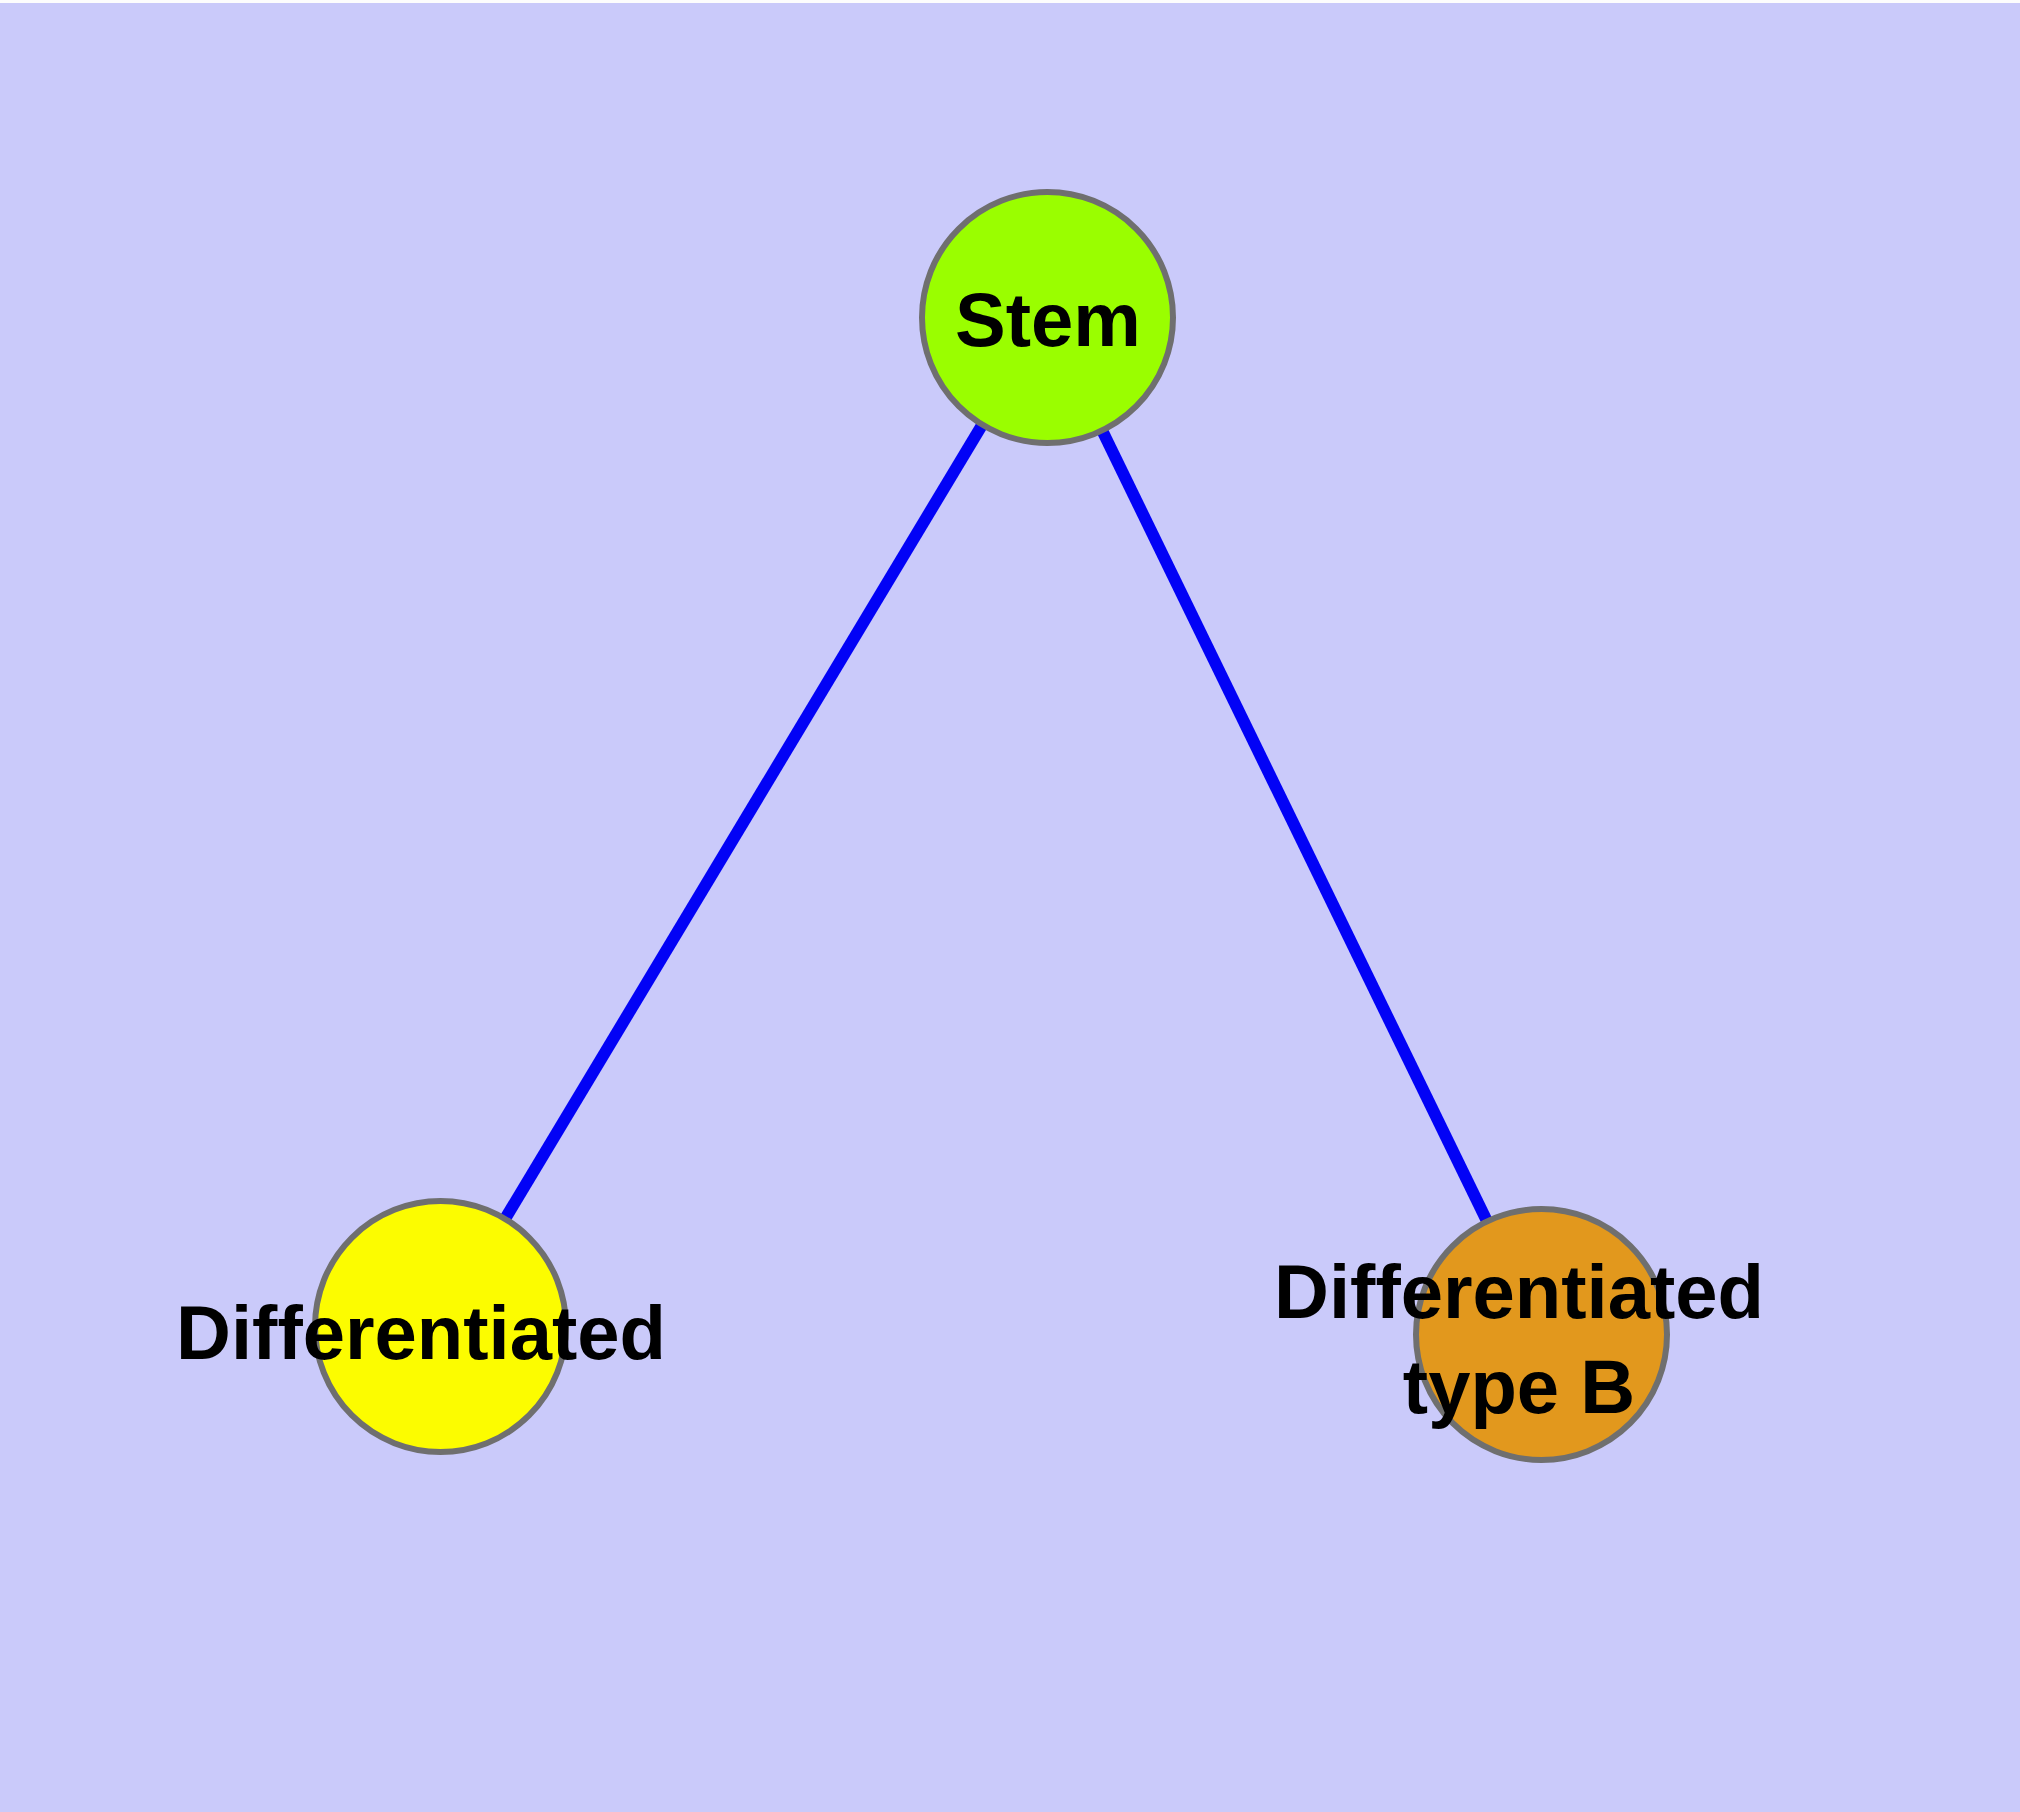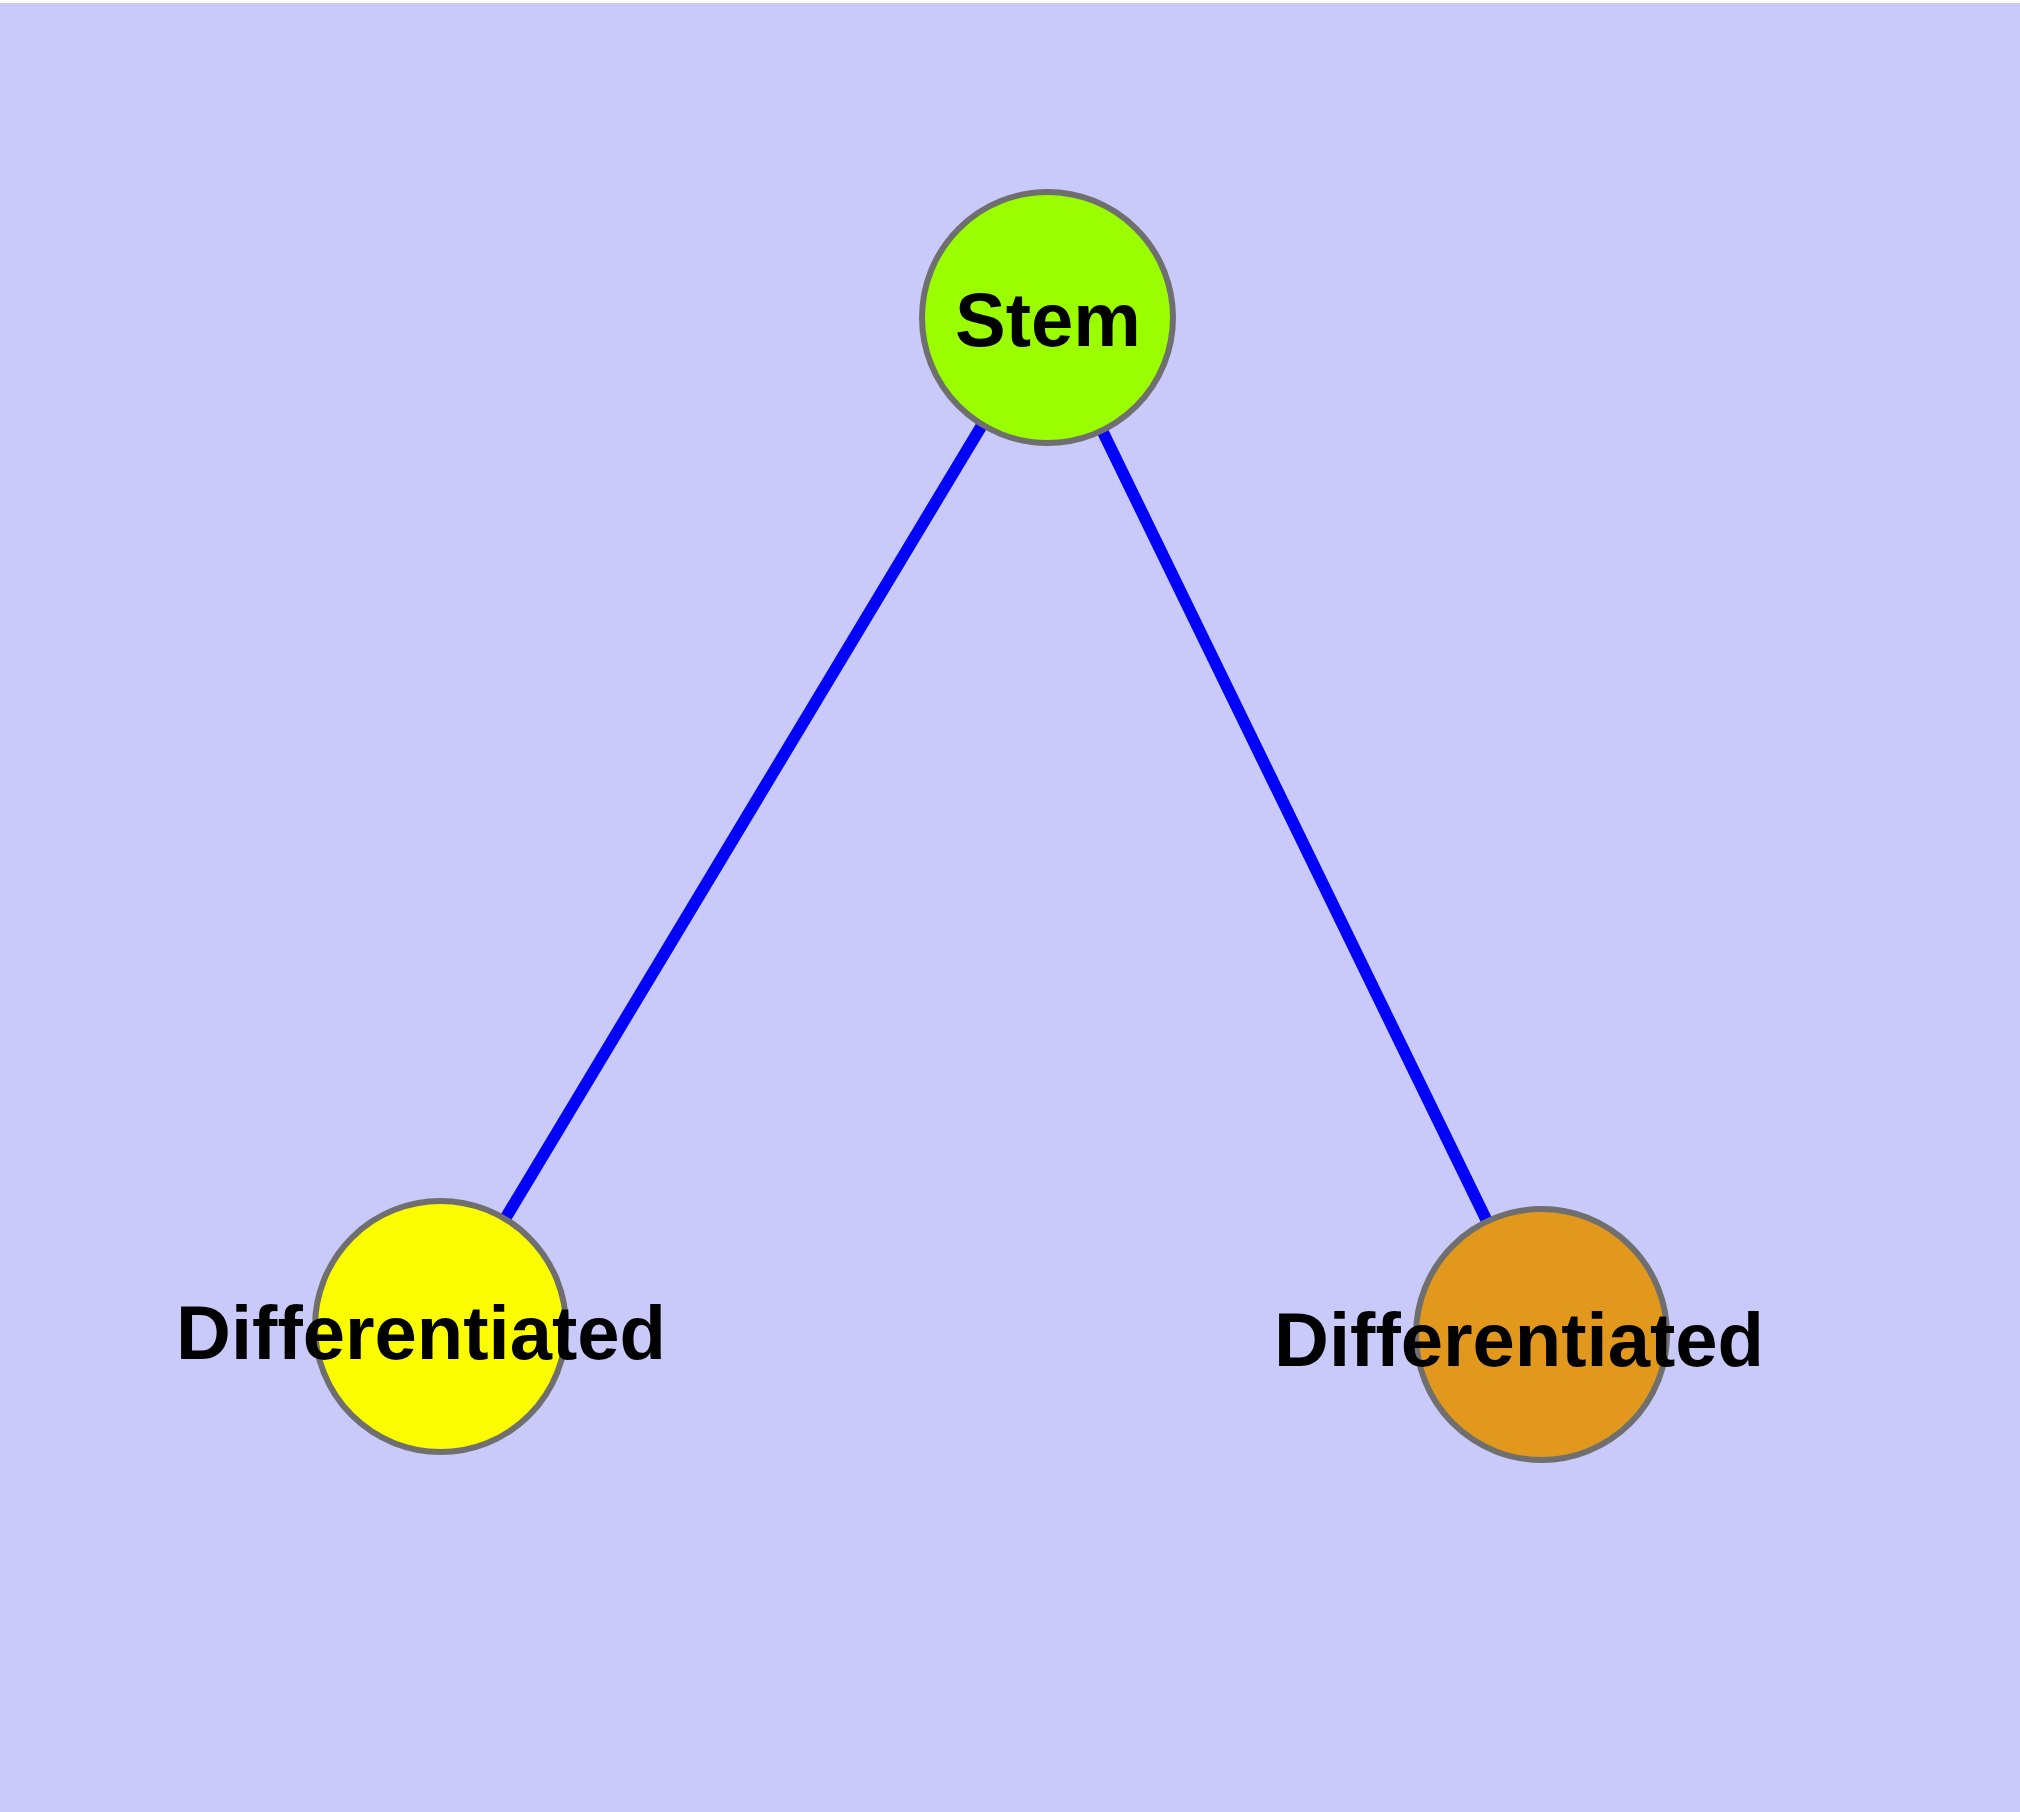--- a/index.html
+++ b/index.html
@@ -76,16 +76,17 @@
   <div class="node-label label-stem">
     <span class="label-line">Stem</span>
   </div>
 
   <div class="node-label label-type-a">
     <span class="label-line">Differentiated</span>
   </div>
 
   <div class="node-label label-type-b">
     <span class="label-line">Differentiated</span>
+    <span class="label-line">type B</span>
   </div>
 
 </div>
 
 
 </body></html>

